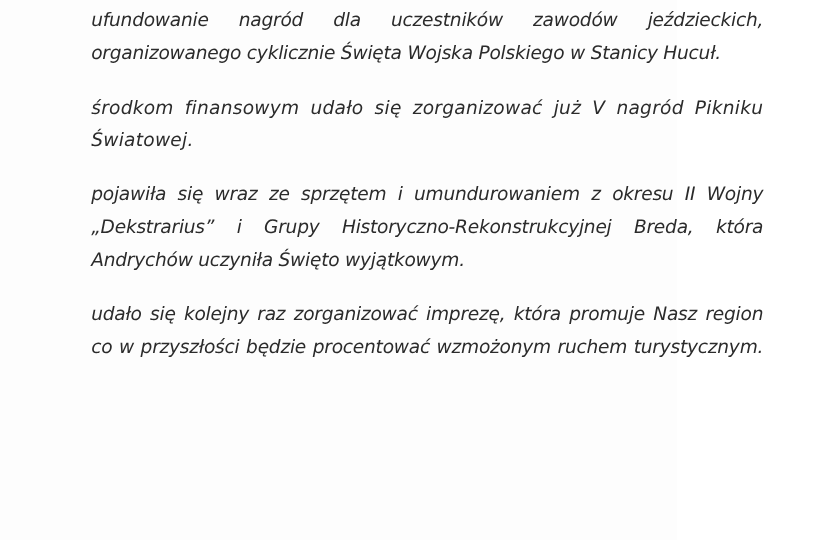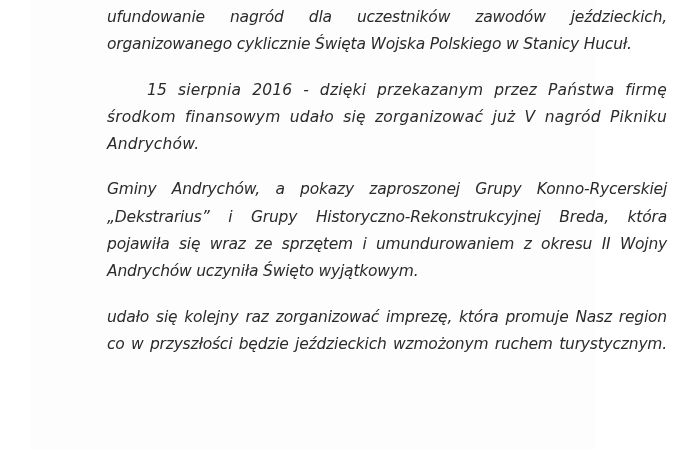--- a/index.html
+++ b/index.html
@@ -13,21 +13,20 @@
       overflow: hidden;
       position: relative;
     }
     .page {
       position: absolute;
       left: 0;
       top: 0;
       width: 564px;
       height: 450px;
       background: #fdfdfd;
-      margin-left: 31px;
     }
     .letter-body {
       position: absolute;
       left: 76px;
       top: 4px;
       width: 560px;
       font-family: "DejaVu Sans", sans-serif;
       font-style: italic;
       font-size: 15.5px;
       color: #2b2b2b;
@@ -59,31 +58,29 @@
 
 <div class="page">
   <div class="letter-body">
 
     <div class="para">
       <span class="line">ufundowanie nagród dla uczestników zawodów jeździeckich,</span>
       <span class="line last">organizowanego cyklicznie Święta Wojska Polskiego w Stanicy Hucuł.</span>
     </div>
 
     <div class="para mono-date">
-      <span class="line first-indent">15 sierpnia 2016 - dzięki przekazanym przez Państwa firmę</span>
       <span class="line">środkom finansowym udało się zorganizować już V nagród Pikniku</span>
-      <span class="line last">Andrychów.</span>
+      <span class="line last">Światowej.</span>
     </div>
 
     <div class="para">
-      <span class="line">Gminy Andrychów, a pokazy zaproszonej Grupy Konno-Rycerskiej</span>
+      <span class="line">pojawiła się wraz ze sprzętem i umundurowaniem z okresu II Wojny</span>
       <span class="line">„Dekstrarius” i Grupy Historyczno-Rekonstrukcyjnej Breda, która</span>
-      <span class="line">pojawiła się wraz ze sprzętem i umundurowaniem z okresu II Wojny</span>
       <span class="line last">Andrychów uczyniła Święto wyjątkowym.</span>
     </div>
 
     <div class="para">
       <span class="line">udało się kolejny raz zorganizować imprezę, która promuje Nasz region</span>
-      <span class="line">co w przyszłości będzie jeździeckich wzmożonym ruchem turystycznym.</span>
+      <span class="line">co w przyszłości będzie procentować wzmożonym ruchem turystycznym.</span>
     </div>
 
   </div>
 </div>
 
 </body></html>

